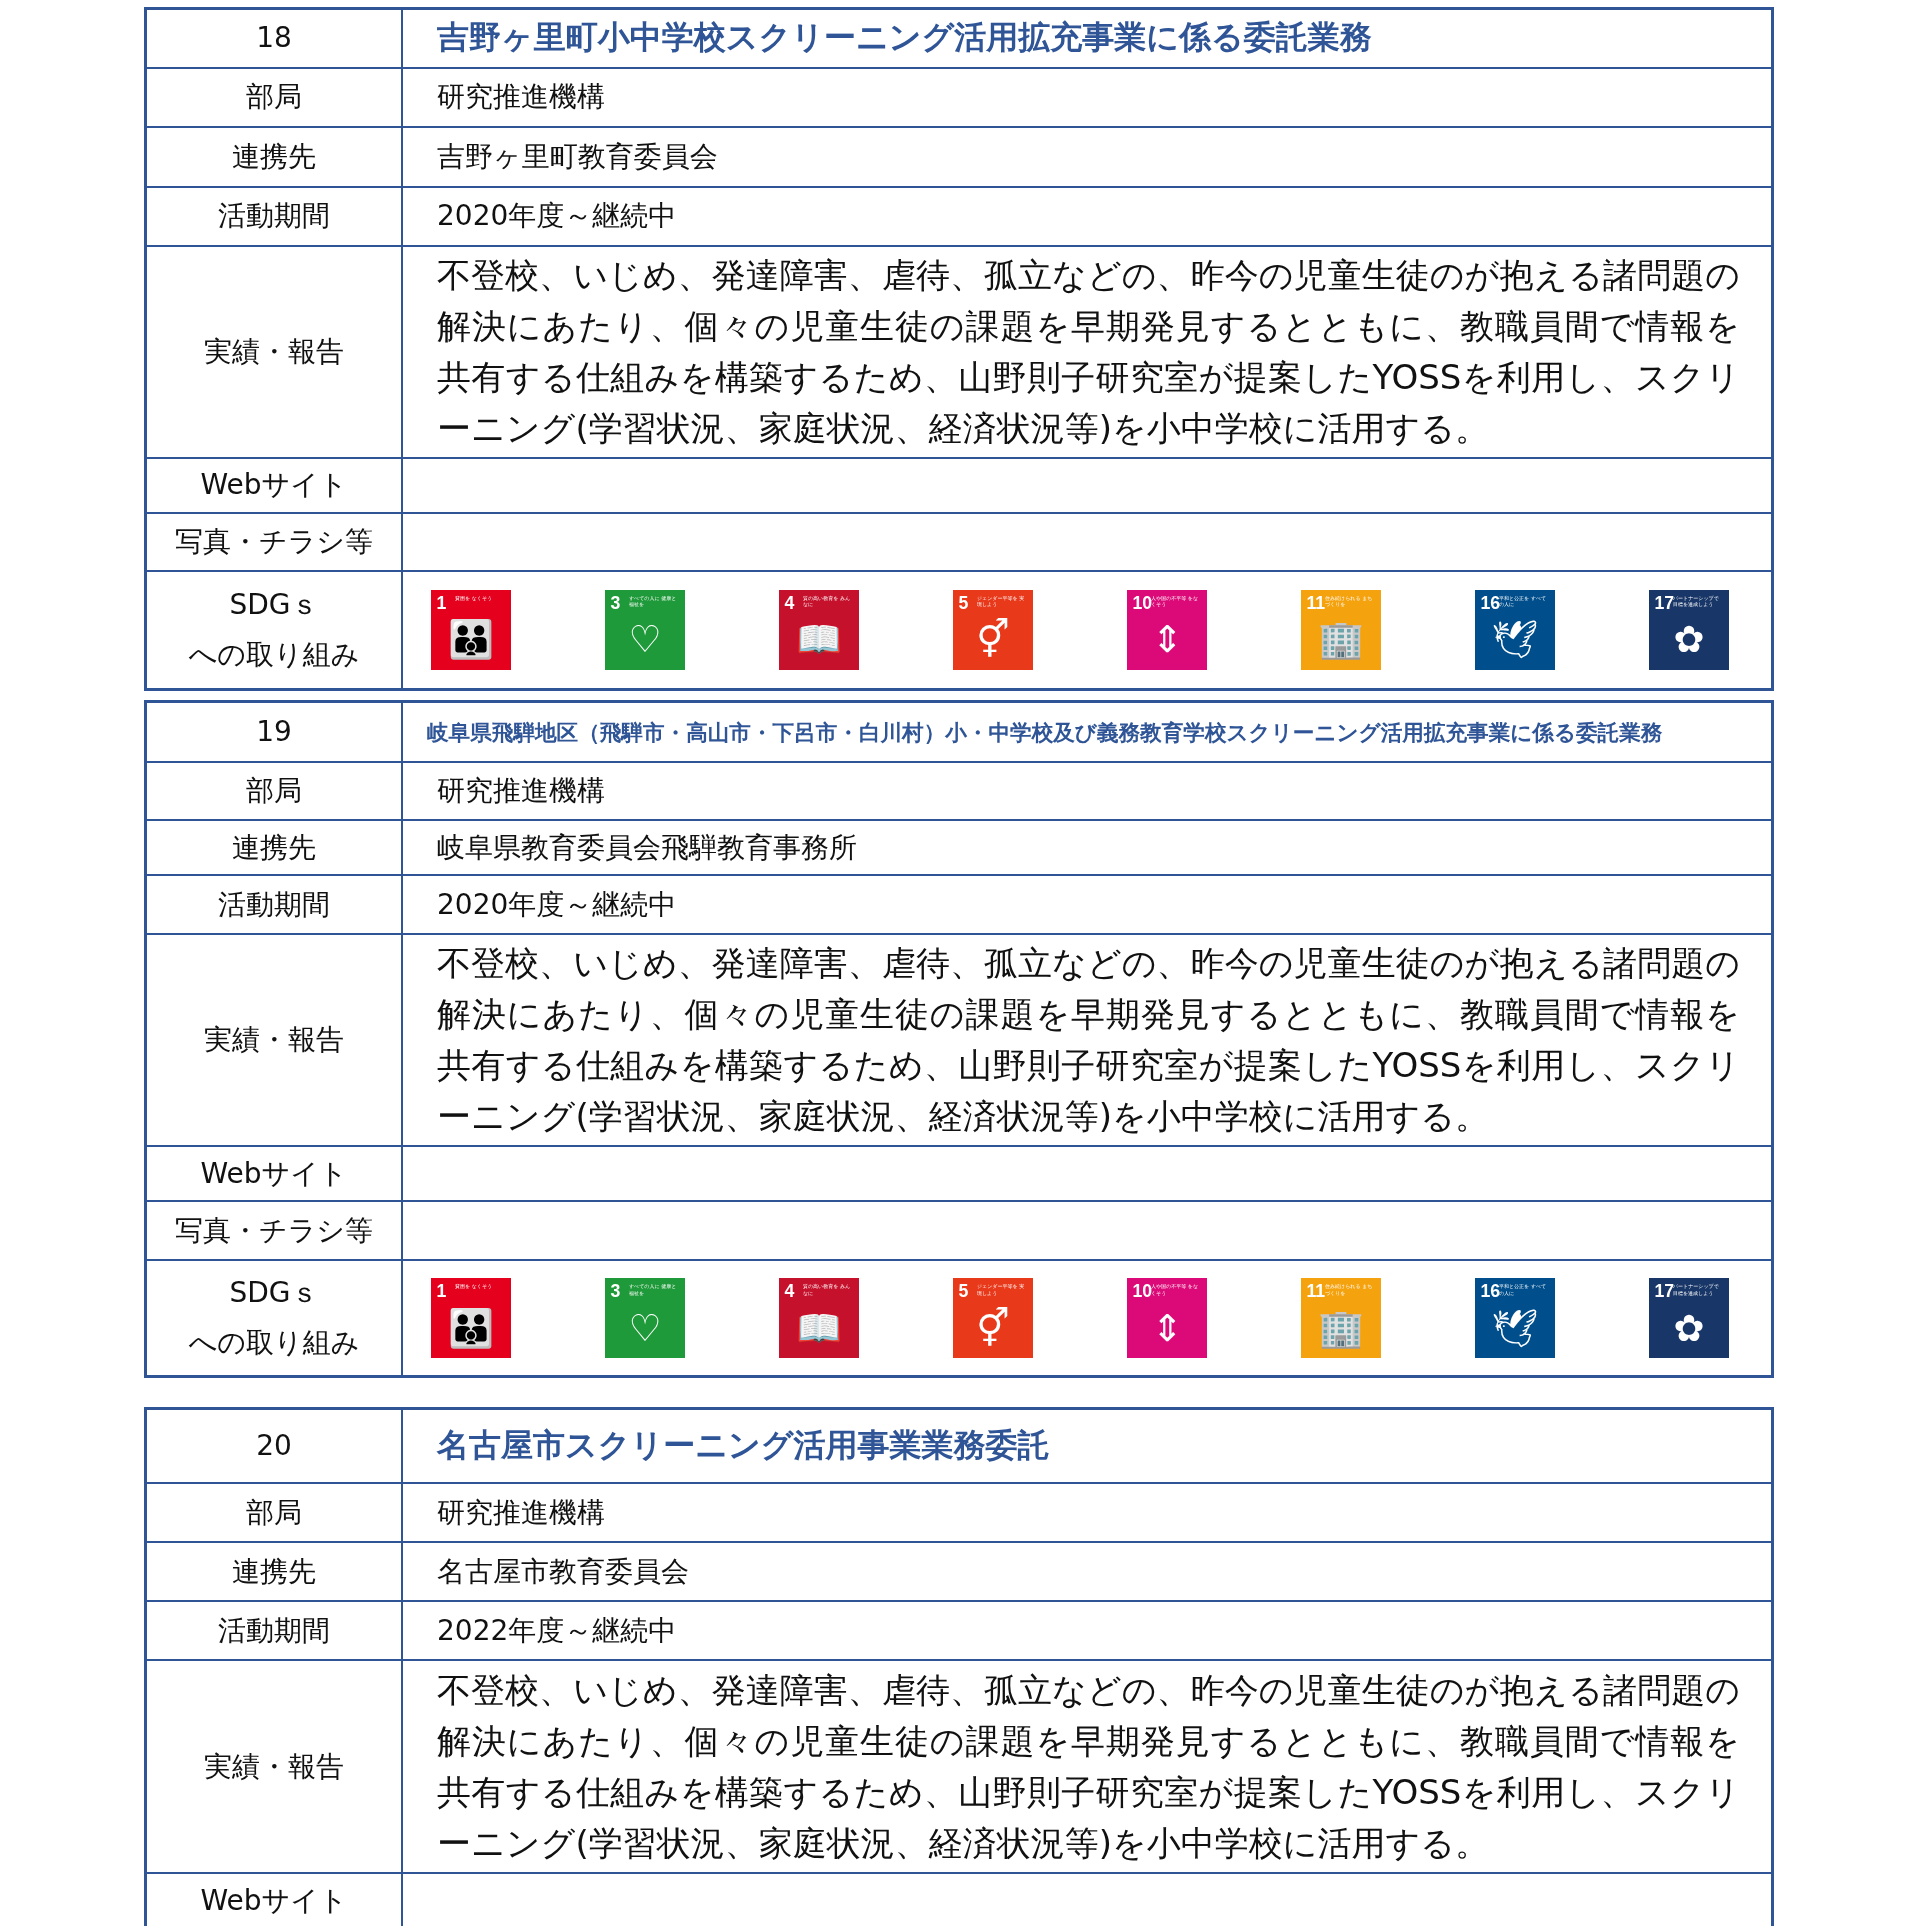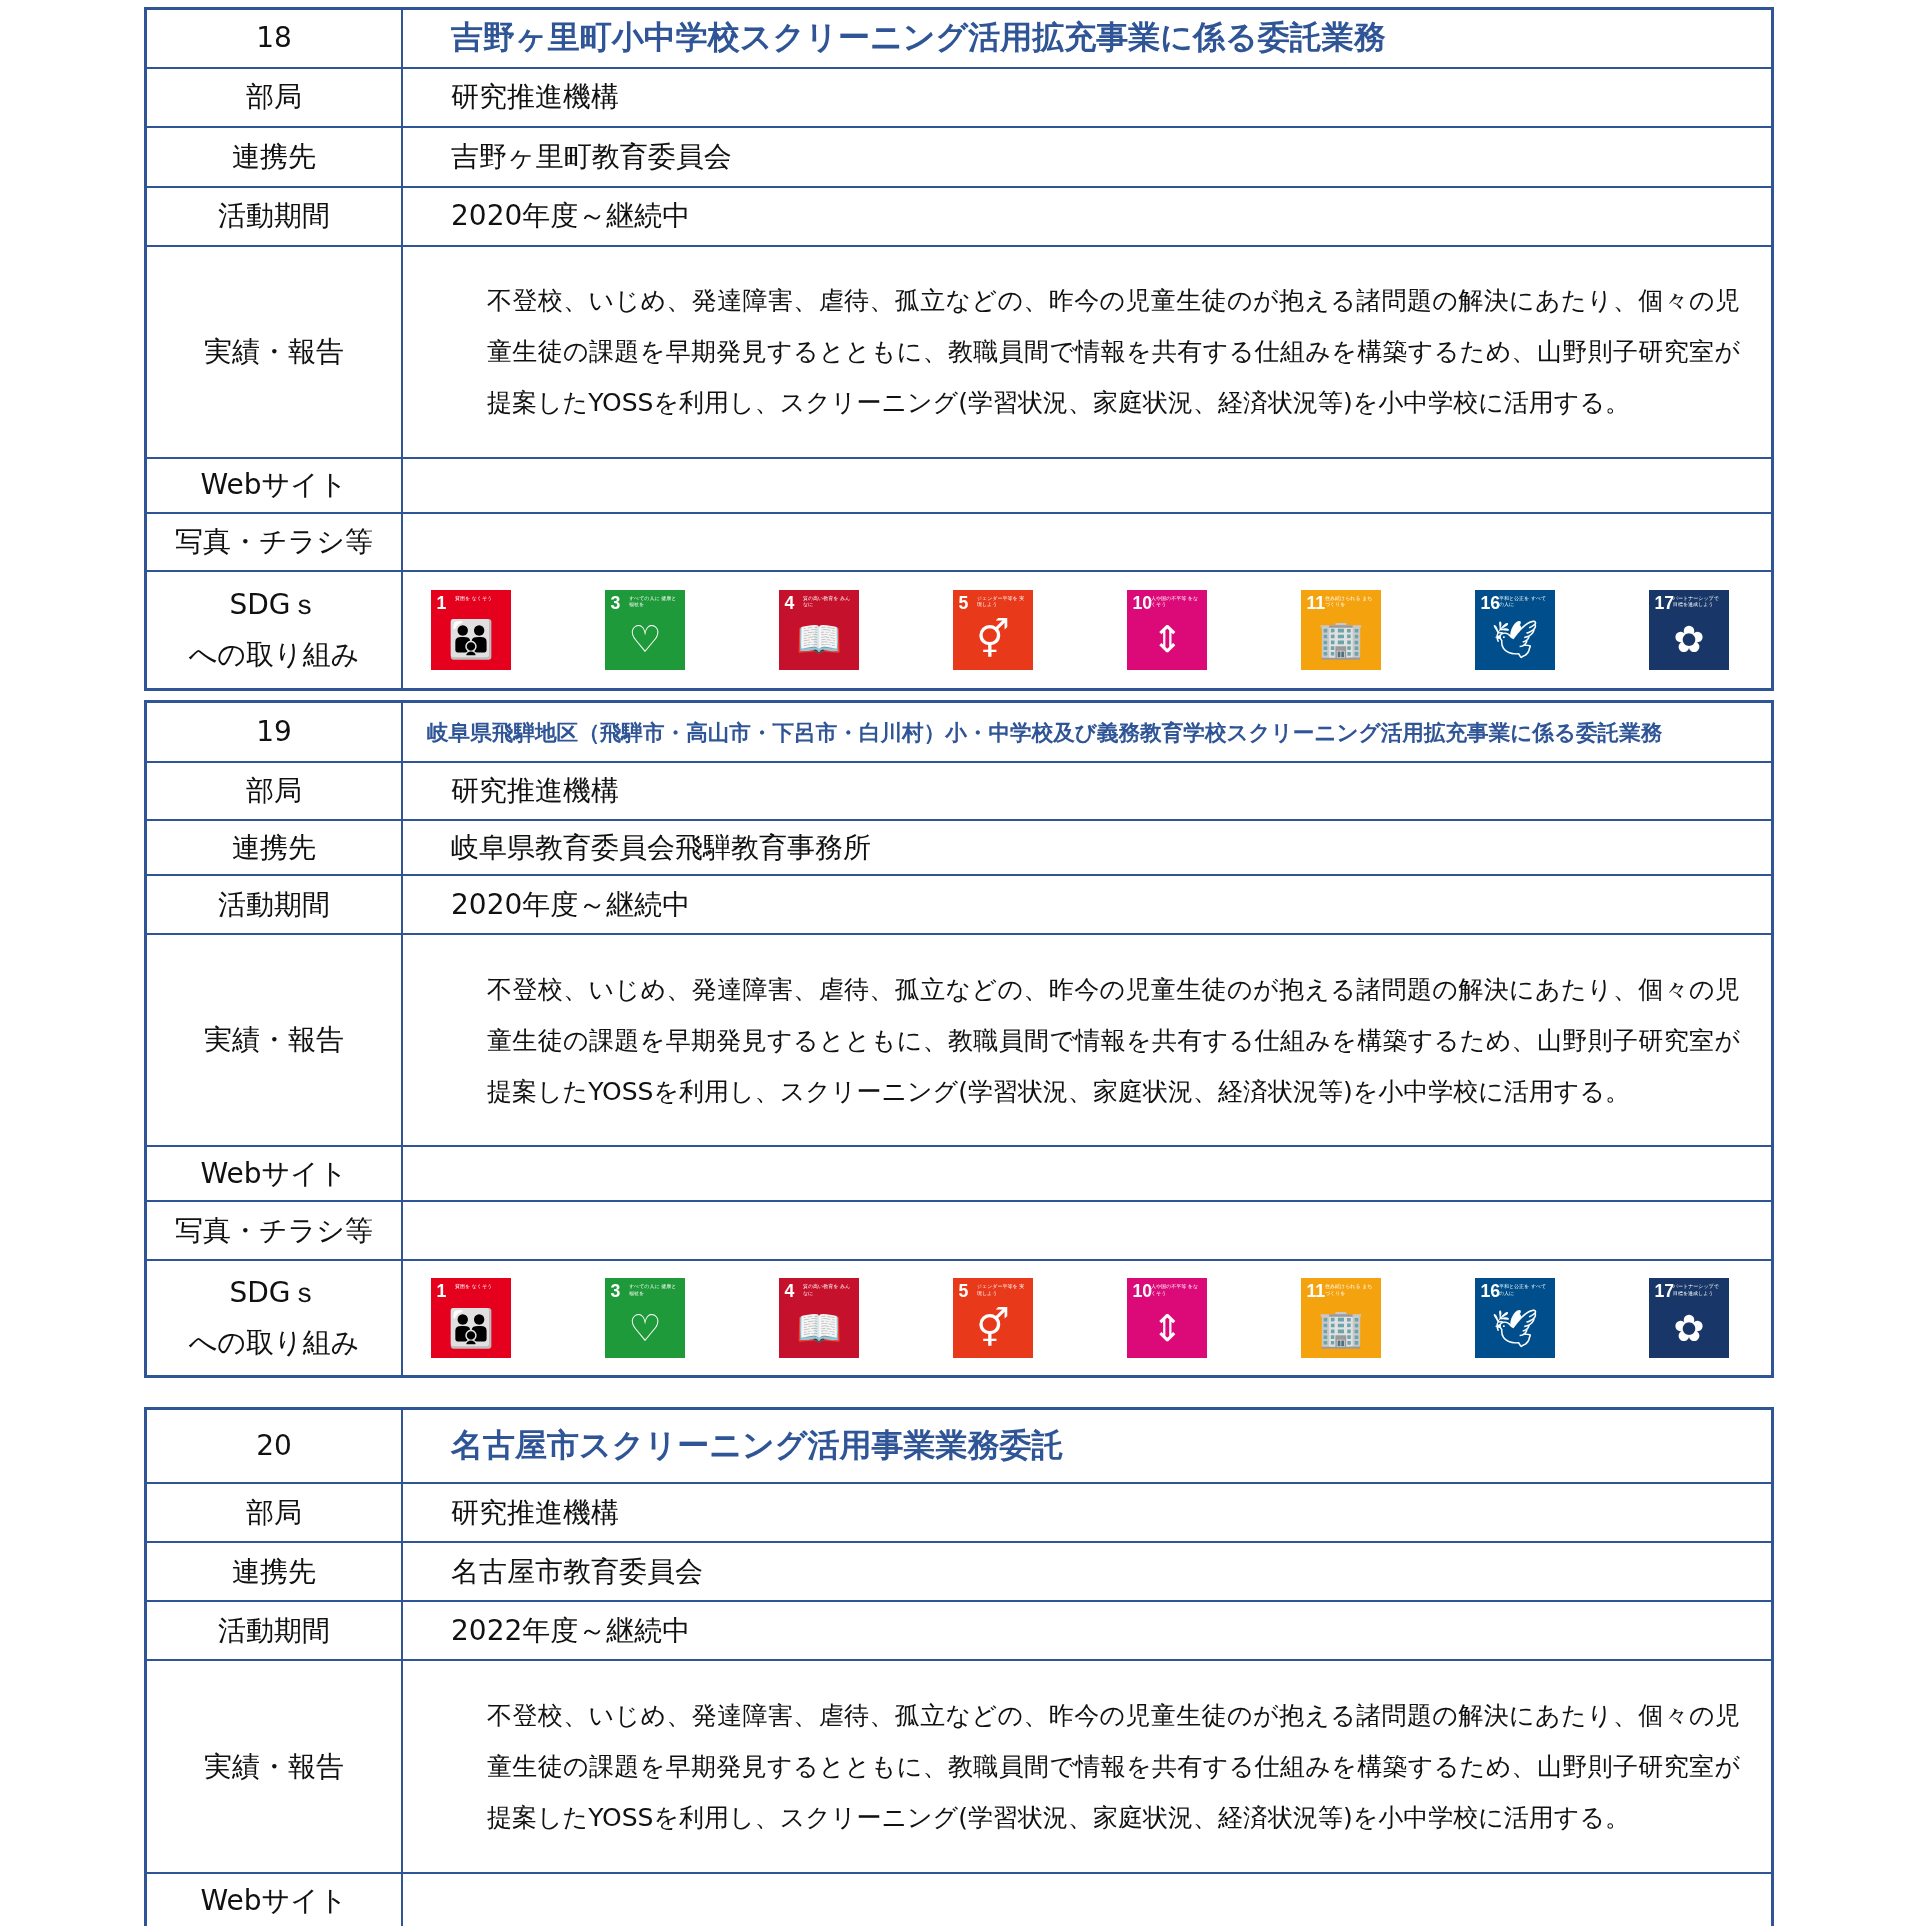--- a/index.html
+++ b/index.html
@@ -2,24 +2,24 @@
 <html style="font-size:6.2px"><head>
 <meta charset="utf-8">
 <style>
   html, body { margin:0; padding:0; background:#ffffff; }
   body { width:1911px; height:2111px; position:relative; overflow:hidden;
          font-family:"DejaVu Sans","Liberation Sans",sans-serif; color:#111; }
   .tbl { position:absolute; left:144px; width:1630px; border:3.9px solid #2f5597; box-sizing:border-box; }
   .row { position:relative; display:flex; border-top:2.7px solid #2f5597; box-sizing:border-box; }
   .row:first-child { border-top:none; }
   .lab { width:256px; border-right:2.7px solid #2f5597; box-sizing:border-box; display:flex; align-items:center; justify-content:center; text-align:center; font-size:28px; line-height:50px; }
-  .val { flex:1; display:flex; align-items:center; padding-left:48px; font-size:28px; box-sizing:border-box; }
+  .val { flex:1; display:flex; align-items:center; padding-left:34px; font-size:28px; box-sizing:border-box; }
   .title { color:#2f5597; font-weight:bold; font-size:32px; }
   .title.small { font-size:21.6px; }
-  .report { font-size:25px; line-height:51px; padding-right:31px; text-align:justify;margin-left:36px; }
+  .report { font-size:34px; line-height:51px; padding-right:31px; text-align:justify; }
   .sdgs { display:flex; align-items:center; justify-content:space-between; padding:0 42px 0 28px; }
   .sdg { width:80px; height:80px; position:relative; box-sizing:border-box; }
   .sdg .num { position:absolute; left:5.4px; top:3.1px; color:#fff; font-weight:bold; font-size:17.7px; font-family:"Liberation Sans",sans-serif; }
   .sdg .txt { position:absolute; left:24px; top:5.4px; width:50px; color:#fff; font-size:5px; line-height:6.5px; }
   .sdg .glyph { position:absolute; left:0; right:0; bottom:8.5px; text-align:center; color:#fff; font-size:37px; line-height:42px; }
 </style>
 </head>
 <body>
 
 <div class="tbl" style="top:6.5px;">

